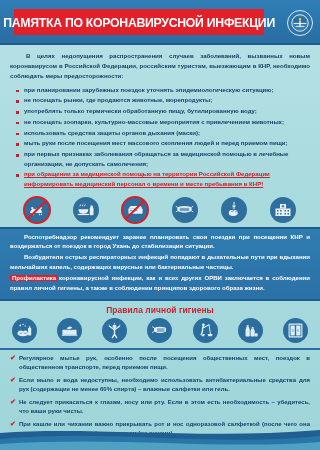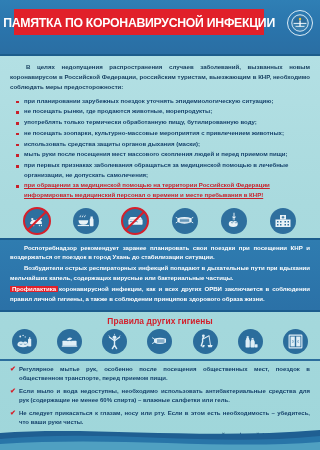--- a/index.html
+++ b/index.html
@@ -11,21 +11,21 @@
   }
   .poster {
     position:absolute; inset:0;
     background:
       linear-gradient(180deg,#b7e2e6 0%,#a9dade 45%,#9fd6da 100%);
     overflow:hidden;
   }
   
   .header {
     position:relative;
-    height:56px;
+    height:45px;
     background:linear-gradient(180deg,#2f7fb5 0%,#2a74ab 55%,#2a6ea3 100%);
     border-bottom:2px solid #1d5d8c;
   }
   .title-band {
     position:absolute;
     left:14px; top:9px;
     width:250px; height:26px;
     background:#e1202a;
     display:flex; align-items:center; justify-content:center;
   }
@@ -300,21 +300,21 @@
   </div>
 
   <div class="blue-panel">
     <p>Роспотребнадзор рекомендует заранее планировать свои поездки при посещении КНР и воздержаться от поездок в город Ухань до стабилизации ситуации.</p>
     <p>Возбудители острых респираторных инфекций попадают в дыхательные пути при вдыхании мельчайших капель, содержащих вирусные или бактериальные частицы.</p>
     <p style="text-indent:0;">
       <span class="hl">Профилактика</span><span>коронавирусной инфекции, как и всех других ОРВИ заключается в соблюдении правил личной гигиены, а также в соблюдении принципов здорового образа жизни.</span>
     </p>
   </div>
 
-  <div class="hyg-head">Правила других гигиены</div>
+  <div class="hyg-head">Правила личной гигиены</div>
 
   <div class="icon-row2">
 
     <div class="circ2">
       <svg width="17" height="17" viewBox="0 0 24 24" aria-hidden="true">
         <circle cx="6" cy="5" r="1.3" fill="#dfeef6"></circle>
         <circle cx="10" cy="3.4" r="1" fill="#dfeef6"></circle>
         <circle cx="13" cy="5.5" r="0.9" fill="#dfeef6"></circle>
         <path d="M2 17 q0-5 5-5 q2 0 3 1.5 q1-1.5 3-1.5 q4 0 4 5 q0 3-7 3 T2 17 Z" fill="#dfeef6"></path>
         <path d="M5 15.5 q2 1.4 4 0 M11 15.5 q2 1.4 4 0" stroke="#2b6d9c" stroke-width="0.8" fill="none"></path>

